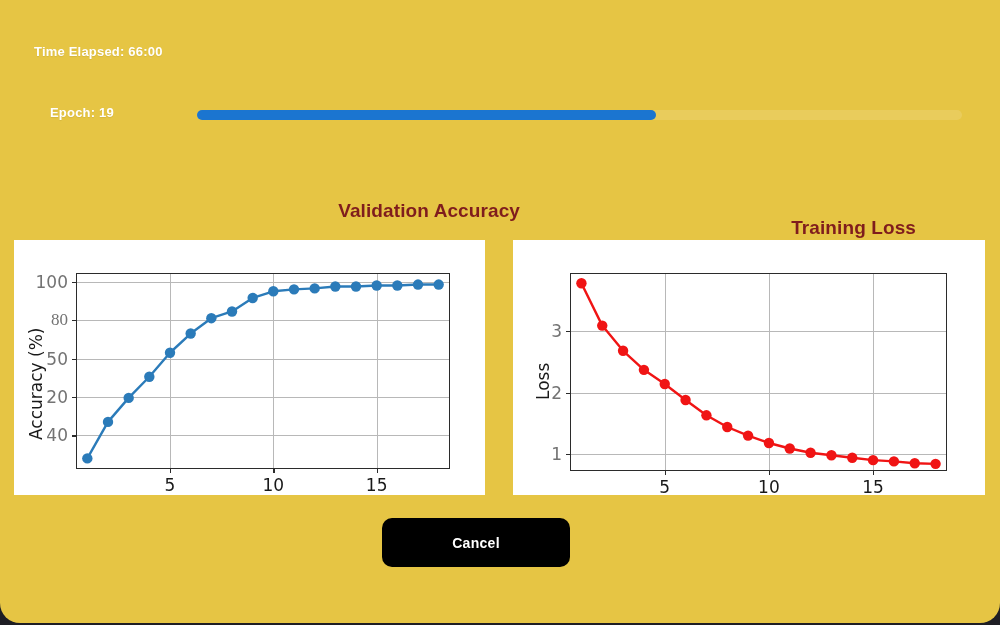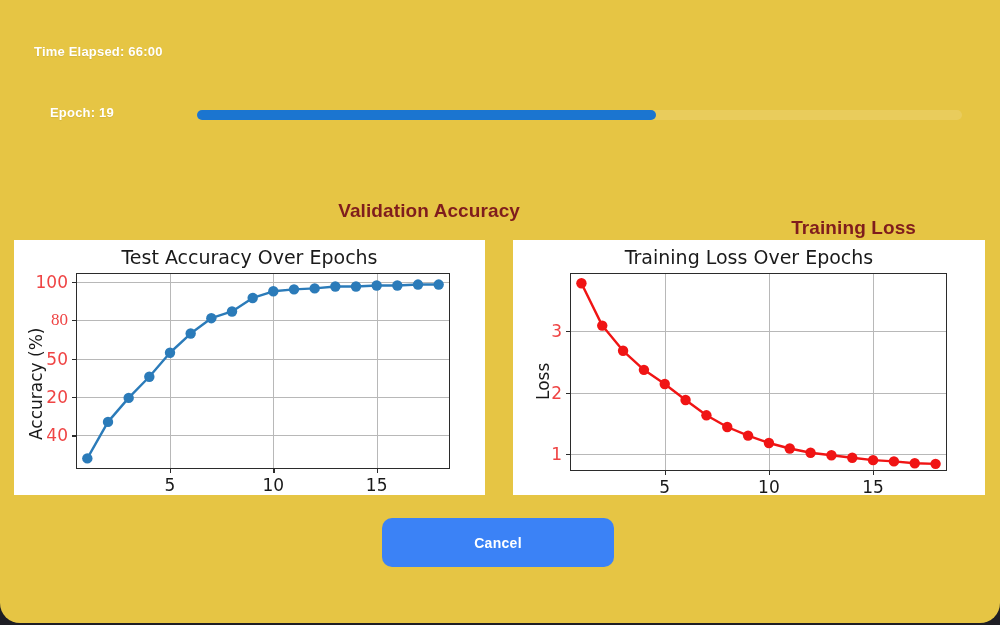--- a/index.html
+++ b/index.html
@@ -109,21 +109,21 @@
   .tick-mark-y, .tick-mark-x { position: absolute; background: #2b2b2b; }
   .tick-mark-y { left: -5px; width: 5px; height: 1.3px; }
   .tick-mark-x { top: 100%; width: 1.3px; height: 5px; }
 
   .tick-label-y {
     position: absolute;
     right: 100%;
     margin-right: 9px;
     transform: translateY(-50%);
     font-size: 17px;
-    color: #ef4444;
+    color: #737373;
     font-family: "DejaVu Sans", sans-serif;
     white-space: nowrap;
     margin-left: 44px;
   }
   .tick-label-x {
     position: absolute;
     top: 100%;
     margin-top: 7px;
     transform: translateX(-50%);
     font-size: 17px;
@@ -142,22 +142,22 @@
   }
   #ylabel-accuracy { left: 12px; top: 200px; }
   #ylabel-loss     { left: 20px; top: 160px; }
 
   svg.series { position: absolute; left: 0; top: 0; overflow: visible; }
 
   
   #cancel-button {
     position: absolute;
     left: 382px; top: 518px;
-    width: 232px; height: 49px;
-    background: #3b82f6;
+    width: 188px; height: 49px;
+    background: #000000;
     color: #ffffff;
     border: none;
     border-radius: 10px;
     font-family: "Liberation Sans", sans-serif;
     font-size: 14px;
     font-weight: bold;
     letter-spacing: .3px;
     cursor: pointer;
   }
 </style>
@@ -173,21 +173,20 @@
 
   <div id="progress-track" style="background: rgba(255, 255, 255, 0.13);">
     <div id="progress-fill" style="width: 60%; background: rgb(27, 117, 208);"></div>
   </div>
 
   <div class="panel-heading" id="heading-accuracy">Validation Accuracy</div>
 
   <div class="panel-heading" id="heading-loss">Training Loss</div>
 
   <div class="chart-card" id="card-accuracy">
-    <div class="chart-title">Test Accuracy Over Epochs</div>
     <div class="axis-title-y" id="ylabel-accuracy">Accuracy (%)</div>
     <div class="plot" id="plot-accuracy">
         <div class="gridline-h" style="top: 161.347px;"></div>
         <div class="tick-mark-y" style="top: 161.347px;"></div>
         <div class="tick-label-y" style="top: 161.347px;">40</div>
         <div class="gridline-h" style="top: 122.931px;"></div>
         <div class="tick-mark-y" style="top: 122.931px;"></div>
         <div class="tick-label-y" style="top: 122.931px;">20</div>
         <div class="gridline-h" style="top: 84.5149px;"></div>
         <div class="tick-mark-y" style="top: 84.5149px;"></div>
@@ -225,21 +224,20 @@
           <circle cx="279.00" cy="12.49" r="5.2" fill="#2b7bb9"></circle>
           <circle cx="299.67" cy="11.52" r="5.2" fill="#2b7bb9"></circle>
           <circle cx="320.33" cy="11.52" r="5.2" fill="#2b7bb9"></circle>
           <circle cx="341.00" cy="10.56" r="5.2" fill="#2b7bb9"></circle>
           <circle cx="361.67" cy="10.56" r="5.2" fill="#2b7bb9"></circle>
         </svg>
       </div>
   </div>
 
   <div class="chart-card" id="card-loss">
-    <div class="chart-title">Training Loss Over Epochs</div>
     <div class="axis-title-y" id="ylabel-loss">Loss</div>
     <div class="plot" id="plot-loss">
         <div class="gridline-h" style="top: 180.025px;"></div>
         <div class="tick-mark-y" style="top: 180.025px;"></div>
         <div class="tick-label-y" style="top: 180.025px;">1</div>
         <div class="gridline-h" style="top: 118.583px;"></div>
         <div class="tick-mark-y" style="top: 118.583px;"></div>
         <div class="tick-label-y" style="top: 118.583px;">2</div>
         <div class="gridline-h" style="top: 57.1411px;"></div>
         <div class="tick-mark-y" style="top: 57.1411px;"></div>

